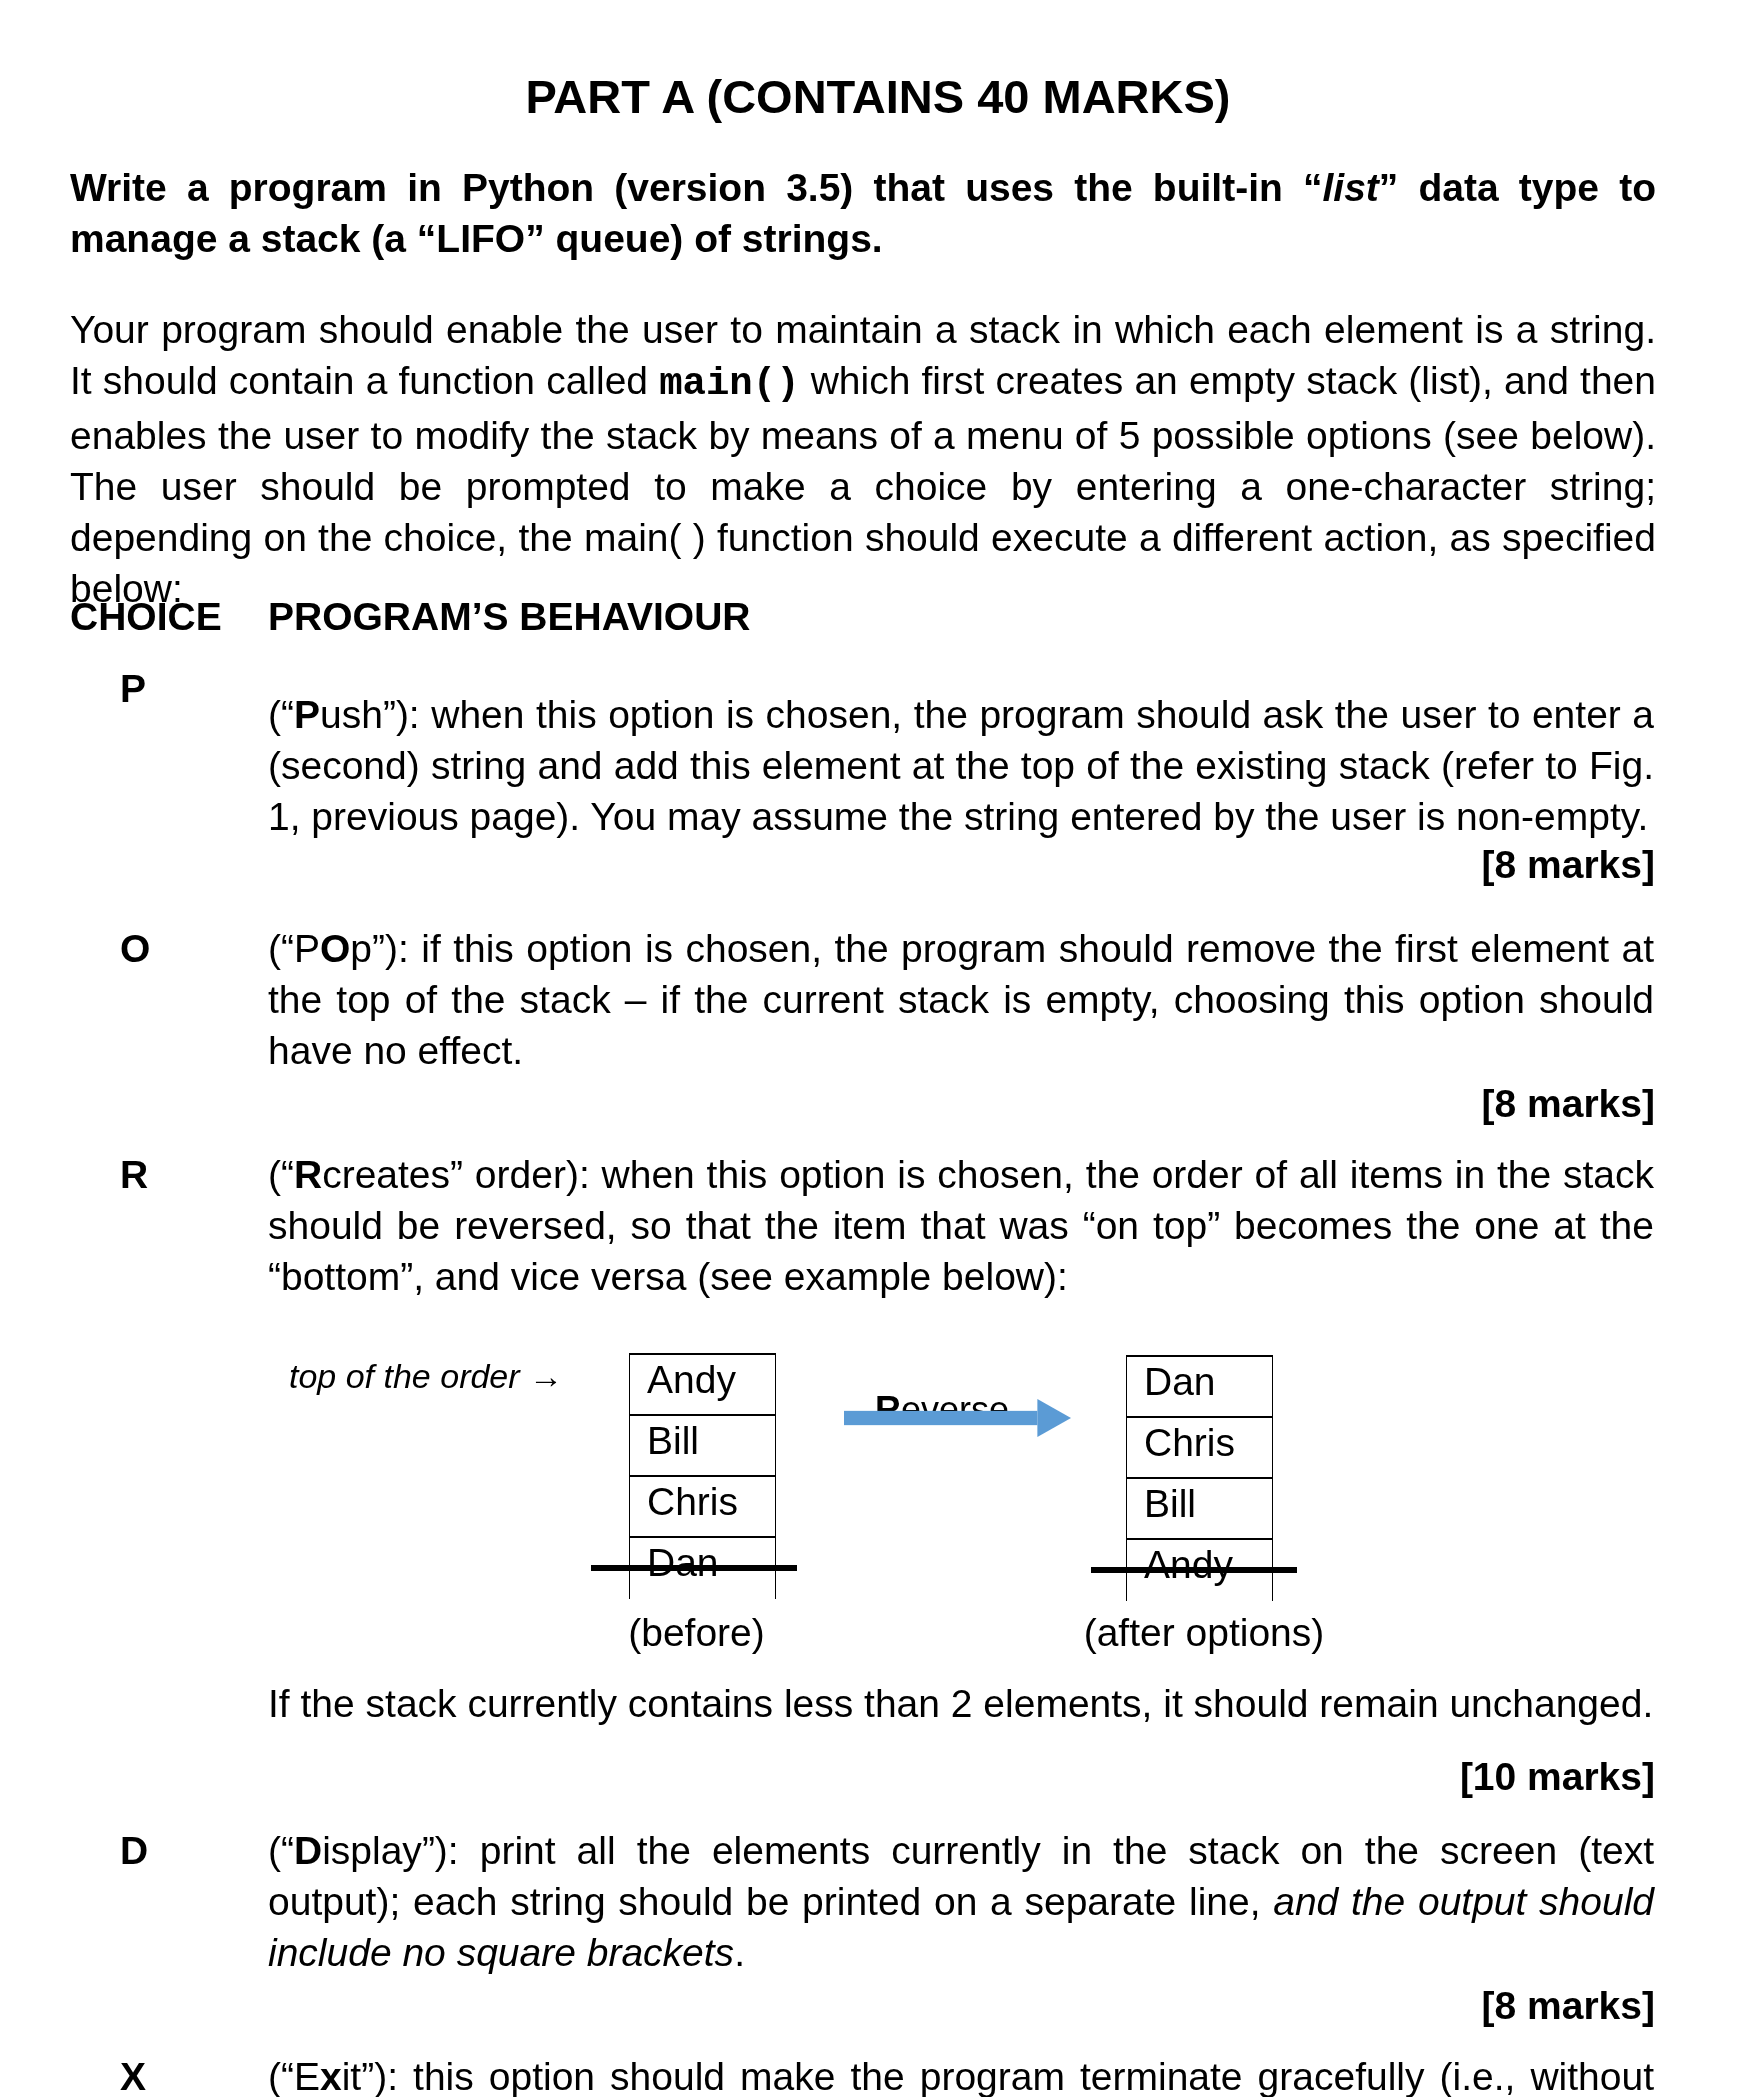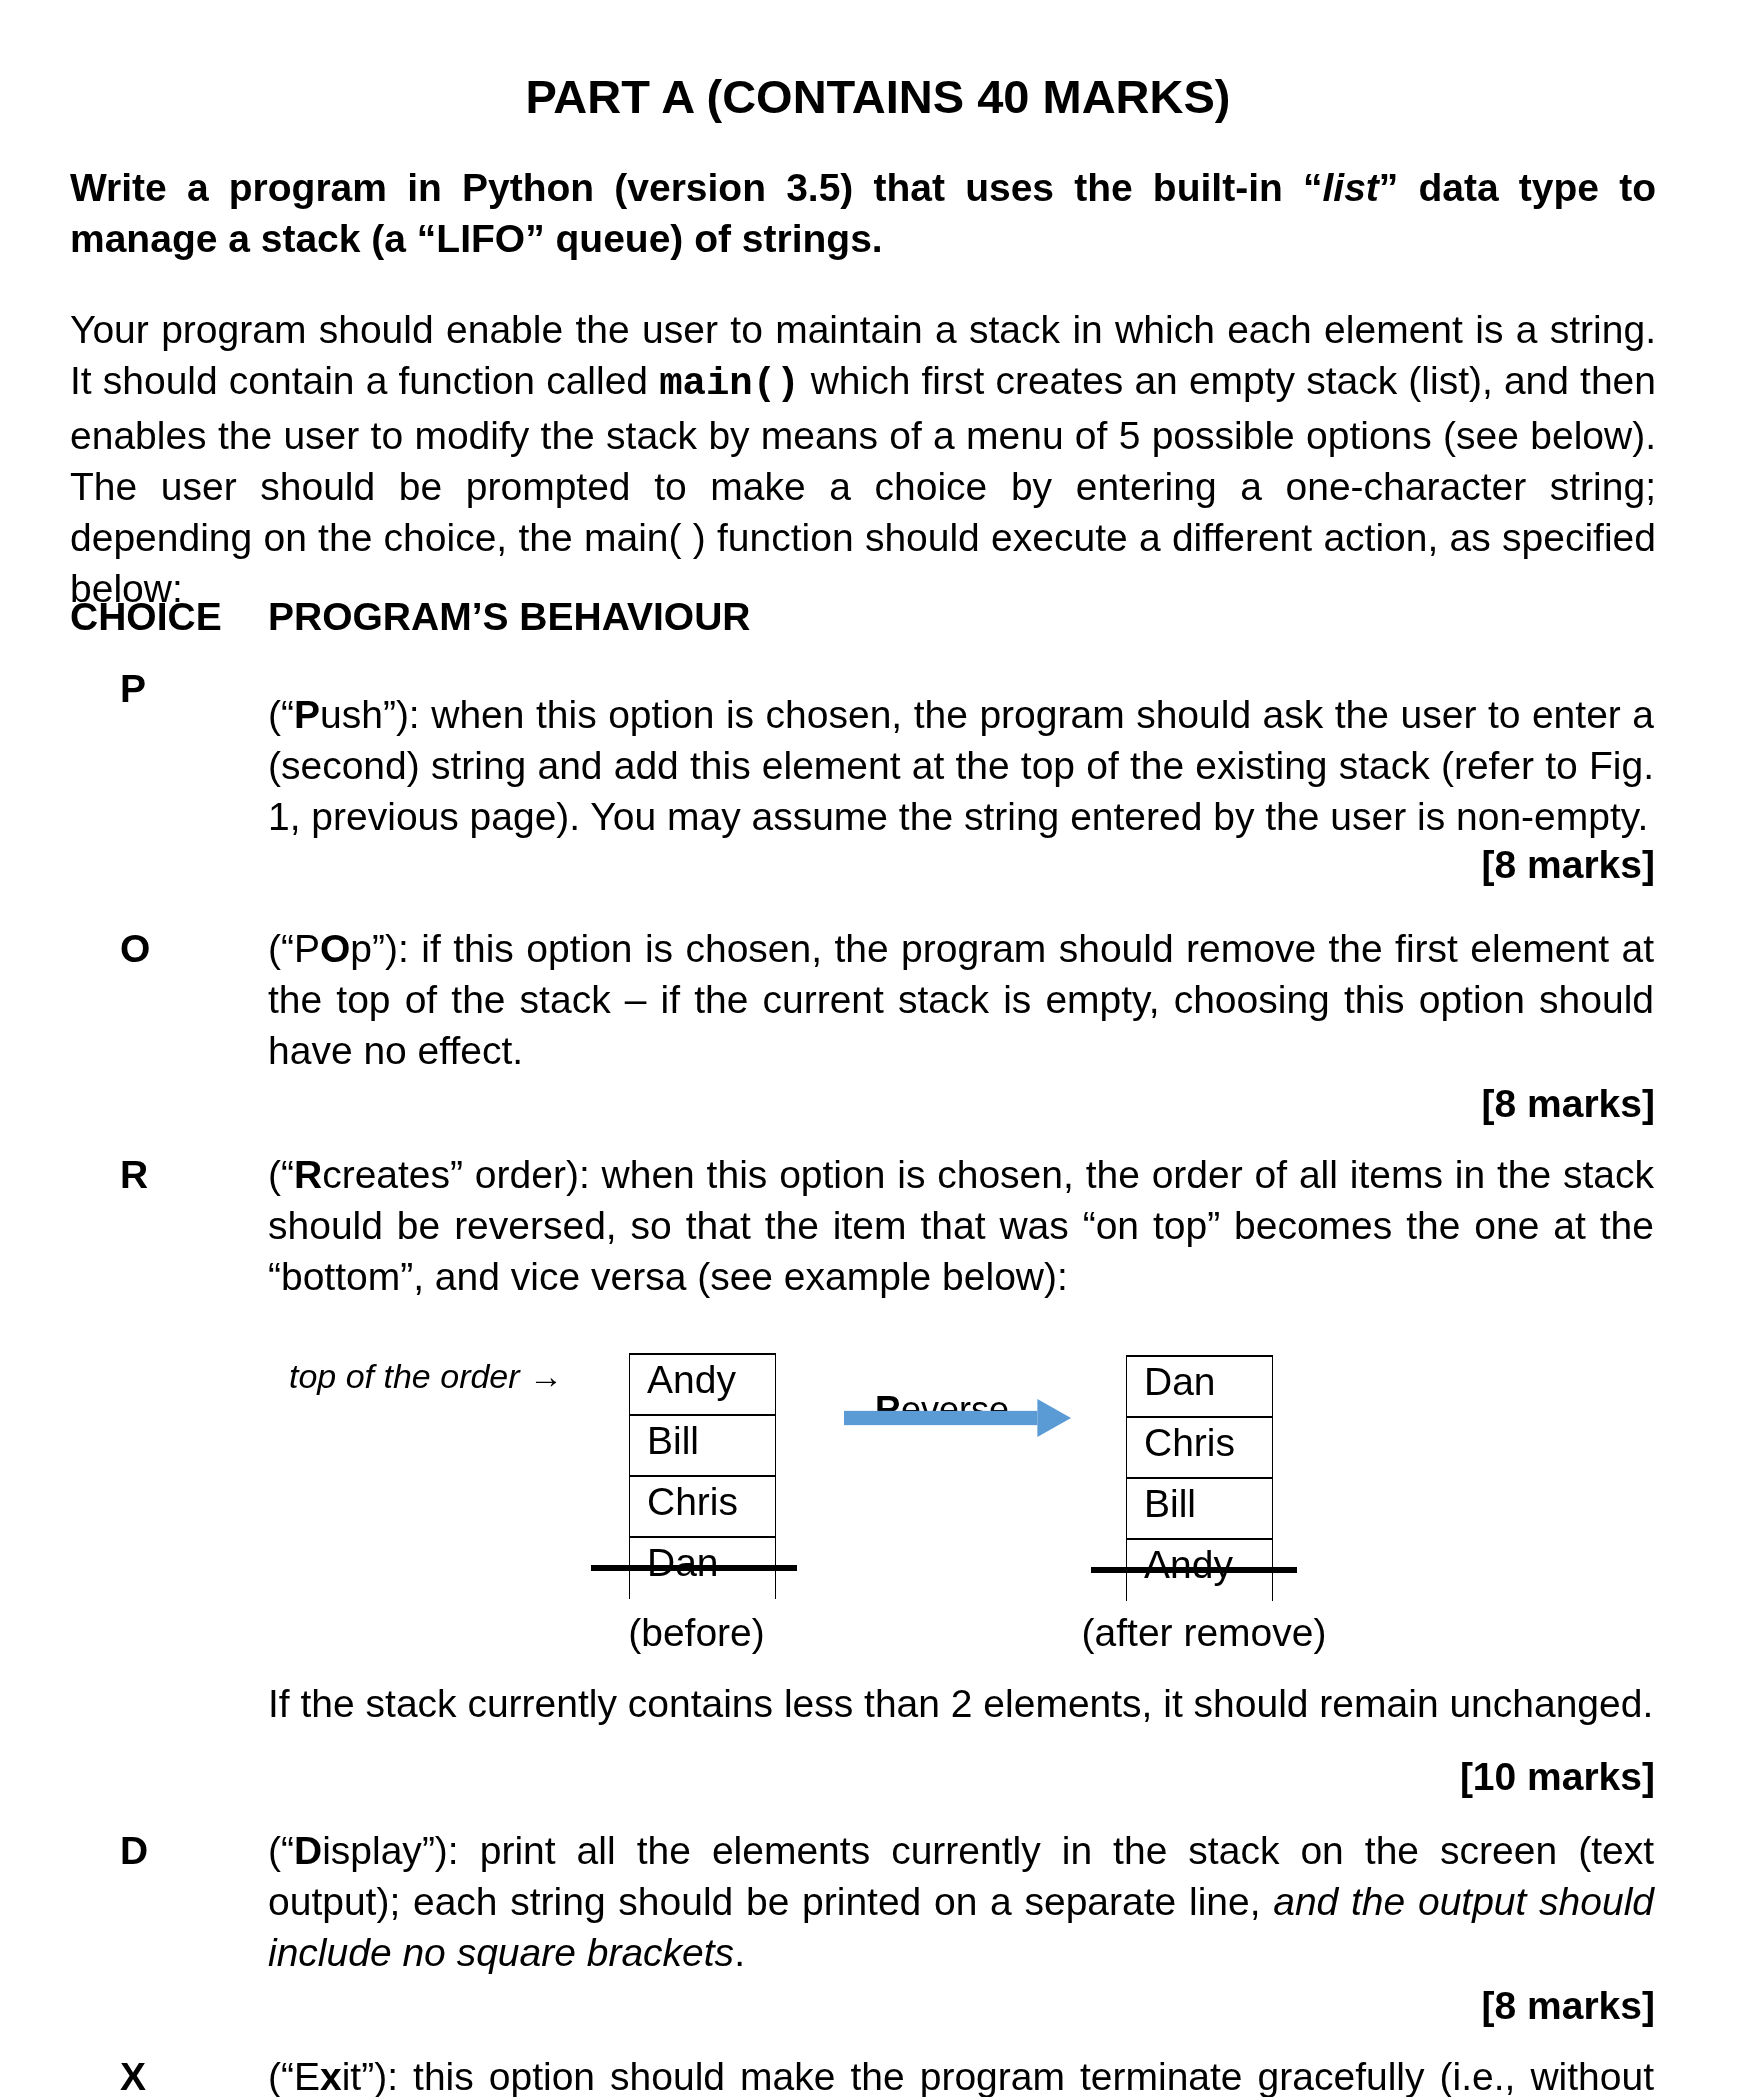--- a/index.html
+++ b/index.html
@@ -72,21 +72,21 @@
   <div class="stack" style="border-top:2.1px solid #000;">
     <div class="cell">Dan</div>
     <div class="cell">Chris</div>
     <div class="cell">Bill</div>
     <div class="cell">Andy</div>
   </div>
 </div>
 <div class="abs base" style="left:1091px; top:1567px; width:206px;"></div>
 
 <div class="abs caption" style="left:596px; top:1607px; width:201px;">(before)</div>
-<div class="abs caption" style="left:1057px; top:1607px; width:294px;">(after remove)</div>
+<div class="abs caption" style="left:1057px; top:1607px; width:294px;">(after options)</div>
 
 <div class="abs desc" style="top:1678px">If the stack currently contains less than 2 elements, it should remain unchanged.</div>
 <div class="abs marks" style="top:1751px">[10 marks]</div>
 
 <div class="abs letter" style="top:1825px">D</div>
 <div class="abs desc" style="top:1825px"><span>(“</span><b>D</b><span>isplay</span><span>”): </span><span>print all the elements currently in the stack on the screen (text output); each string should be printed on a separate line, </span><i>and the output should include no square brackets</i><span>.</span></div>
 <div class="abs marks" style="top:1980px">[8 marks]</div>
 
 <div class="abs letter" style="top:2051px">X</div>
 <div class="abs desc" style="top:2051px"><span>(“E</span><b>x</b><span>it</span><span>”): </span><span>this option should make the program terminate gracefully (i.e., without making the program crash or generate an error).</span></div>

